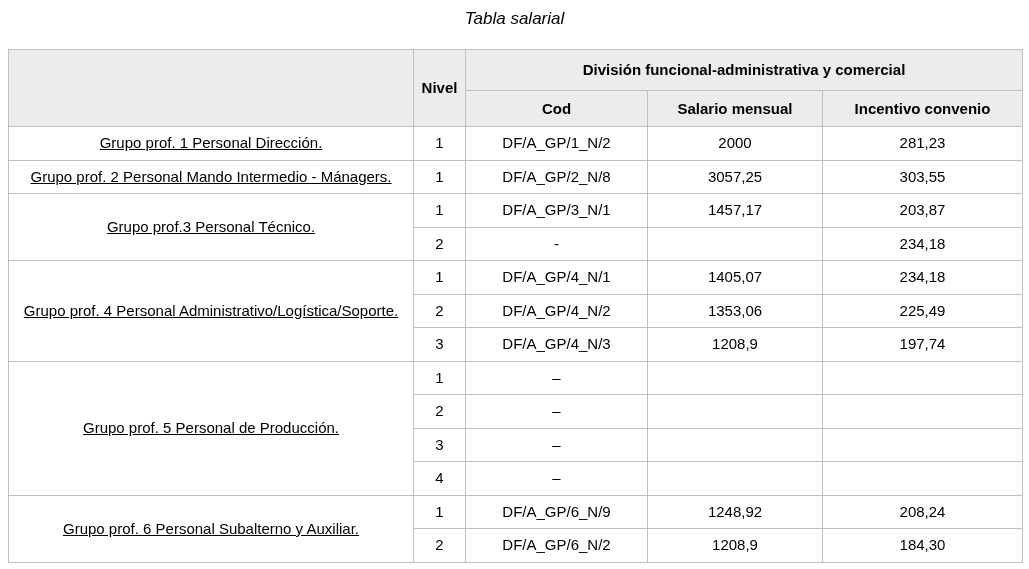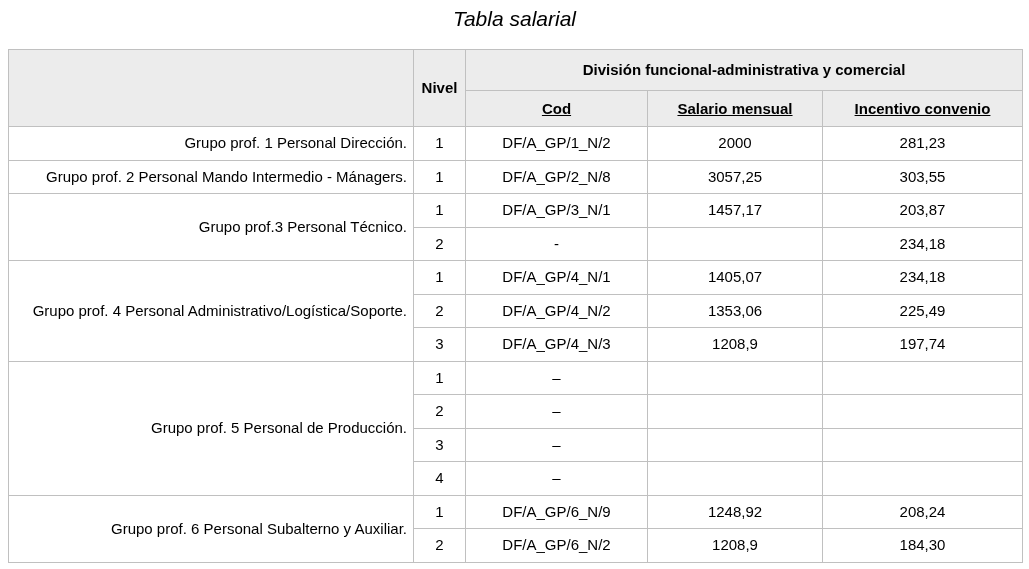--- a/index.html
+++ b/index.html
@@ -15,21 +15,21 @@
     font-family: "Liberation Sans", "DejaVu Sans", sans-serif;
     color: #000000;
   }
   .doc-title {
     position: absolute;
     top: 9px;
     left: 0;
     width: 100%;
     text-align: center;
     font-style: italic;
-    font-size: 21px;
+    font-size: 17px;
     line-height: 20px;
     color: #000000;
   }
   table.salary {
     position: absolute;
     top: 49px;
     left: 8px;
     width: 1014px;
     border-collapse: collapse;
     table-layout: fixed;
@@ -44,25 +44,26 @@
     overflow: hidden;
     background: #ffffff;
     vertical-align: middle;
   }
   table.salary thead th {
     background: #ececec;
     font-weight: bold;
     text-align: center;
   }
   table.salary thead tr.hrow1 th { height: 40px; }
-  table.salary thead tr.hrow2 th { height: 35px; text-decoration: underline; }
+  table.salary thead tr.hrow2 th { height: 35px; }
   table.salary tbody td { height: 32.5px; }
   td.group-cell {
-    text-align: right;
+    text-align: center;
     padding-left: 11px;
+    text-decoration: underline;
   }
   td.nivel-cell,
   td.cod-cell,
   td.salario-cell,
   td.incentivo-cell {
     text-align: center;
   }
 </style>
 </head>
 <body>

